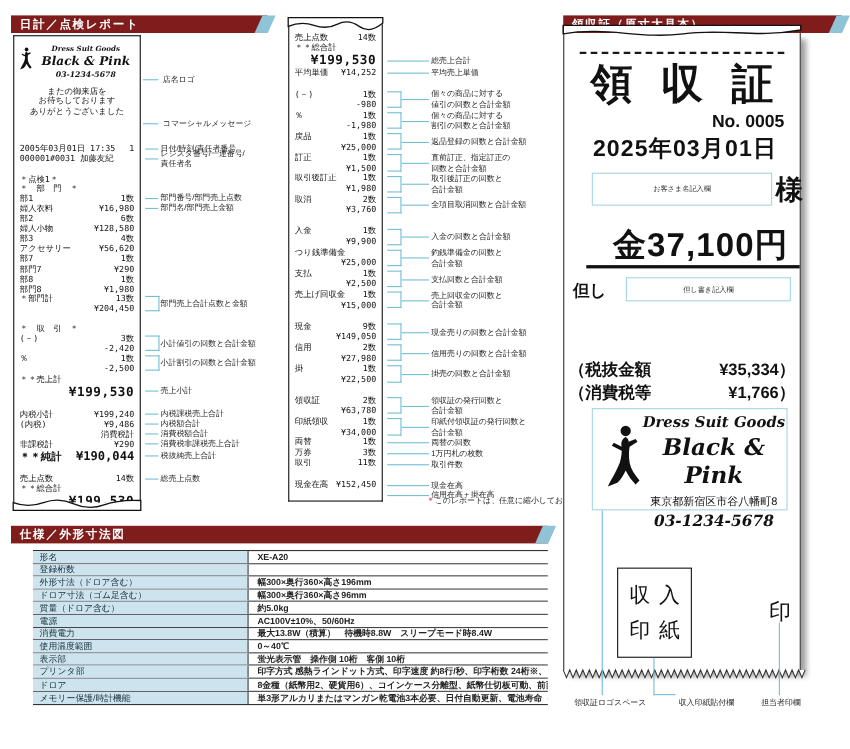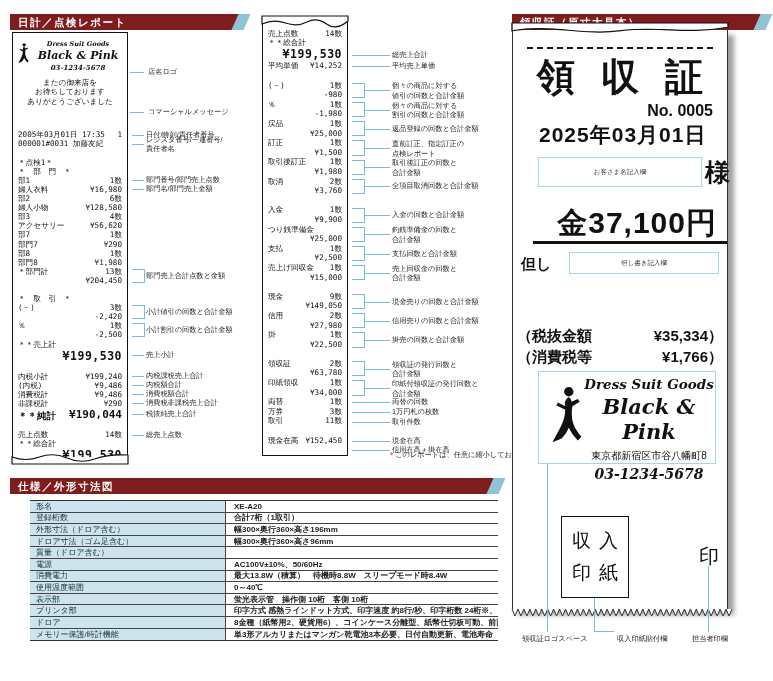--- a/index.html
+++ b/index.html
@@ -133,21 +133,21 @@
         <div class="rline " style="height: 9.1px;"><span class="rl">＊　取　引　＊</span></div>
         <div class="rline " style="height: 9.1px;"><span class="rl">(－)</span><span class="rr">3数</span></div>
         <div class="rline " style="height: 9.1px;"><span class="rr">-2,420</span></div>
         <div class="rline " style="height: 9.1px;"><span class="rl">％</span><span class="rr">1数</span></div>
         <div class="rline " style="height: 9.1px;"><span class="rr">-2,500</span></div>
         <div class="rline " style="height: 9.1px;"><span class="rl">＊＊売上計</span></div>
         <div class="rline big" style="height: 14px;"><span class="rr">¥199,530</span></div>
         <div class="rline " style="height: 9.1px;"></div>
         <div class="rline " style="height: 9.1px;"><span class="rl">内税小計</span><span class="rr">¥199,240</span></div>
         <div class="rline " style="height: 9.1px;"><span class="rl">(内税)</span><span class="rr">¥9,486</span></div>
-        <div class="rline " style="height: 9.1px;"><span class="rl">消費税計</span><span class="rr">¥9,486</span></div>
+        <div class="rline " style="height: 9.1px; flex-direction: column;"><span class="rl">消費税計</span><span class="rr">¥9,486</span></div>
         <div class="rline " style="height: 9.1px; justify-content: flex-end;"><span class="rl">非課税計</span><span class="rr">¥290</span></div>
         <div class="rline big2" style="height: 13px;"><span class="rl">＊＊純計</span><span class="rr">¥190,044</span></div>
         <div class="rline " style="height: 9.1px;"></div>
         <div class="rline " style="height: 9.1px;"><span class="rl">売上点数</span><span class="rr">14数</span></div>
         <div class="rline " style="height: 9.1px;"><span class="rl">＊＊総合計</span></div>
         <div class="rline cut big" style="height: 8px;"><span class="rr">¥199,530</span></div>
       </div>
     <svg class="tearsvg" style="bottom:-6px" viewBox="0 0 118 12" preserveAspectRatio="none">
       <path d="M0,5 Q14,10 28,5 T56,6 T84,7 T118,3 L118,12 L0,12 Z"></path>
     </svg>
@@ -256,21 +256,21 @@
       <div class="bracket" style="left: 90px; top: 80px; height: 15.2px;"></div>
       <div class="lead" style="left: 103px; top: 87.6px; width: 25px;"></div>
       <div class="ntext" style="left: 130px; top: 87.6px;">個々の商品に対する
 割引の回数と合計金額</div>
       <div class="bracket" style="left: 90px; top: 99.2px; height: 15.2px;"></div>
       <div class="lead" style="left: 103px; top: 106.8px; width: 25px;"></div>
       <div class="ntext" style="left: 130px; top: 106.8px;">返品登録の回数と合計金額</div>
       <div class="bracket" style="left: 90px; top: 118.4px; height: 15.2px;"></div>
       <div class="lead" style="left: 103px; top: 126px; width: 25px;"></div>
       <div class="ntext" style="left: 130px; top: 126px;">直前訂正、指定訂正の
-点検レポート</div>
+回数と合計金額</div>
       <div class="bracket" style="left: 90px; top: 137.6px; height: 15.2px;"></div>
       <div class="lead" style="left: 103px; top: 145.2px; width: 25px;"></div>
       <div class="ntext" style="left: 130px; top: 145.2px;">取引後訂正の回数と
 合計金額</div>
       <div class="bracket" style="left: 90px; top: 156.8px; height: 15.2px;"></div>
       <div class="lead" style="left: 103px; top: 164.4px; width: 25px;"></div>
       <div class="ntext" style="left: 130px; top: 164.4px;">全項目取消回数と合計金額</div>
       <div class="bracket" style="left: 90px; top: 185.6px; height: 15.2px;"></div>
       <div class="lead" style="left: 103px; top: 193.2px; width: 25px;"></div>
       <div class="ntext" style="left: 130px; top: 193.2px;">入金の回数と合計金額</div>
@@ -395,32 +395,32 @@
 <div class="bottom-note" style="left:692px;top:634px">担当者印欄</div>
 
 <div class="secbar" style="left:10px;top:478px;width:488px">仕様／外形寸法図</div>
 <div class="spec" id="spec-rows" style="left:30px;top:500px;width:468px">
     <div class="srow">
       <div class="slabel">形名</div>
       <div class="svalue">XE-A20</div>
     </div>
     <div class="srow">
       <div class="slabel">登録桁数</div>
-      <div class="svalue">合計7桁（1取引）</div>
     </div>
     <div class="srow">
       <div class="slabel">外形寸法（ドロア含む）</div>
       <div class="svalue">幅300×奥行360×高さ196mm</div>
     </div>
     <div class="srow">
       <div class="slabel">ドロア寸法（ゴム足含む）</div>
       <div class="svalue">幅300×奥行360×高さ96mm</div>
     </div>
     <div class="srow">
       <div class="slabel">質量（ドロア含む）</div>
+      <div class="svalue">約5.0kg</div>
     </div>
     <div class="srow">
       <div class="slabel">電源</div>
       <div class="svalue">AC100V±10%、50/60Hz</div>
     </div>
     <div class="srow">
       <div class="slabel">消費電力</div>
       <div class="svalue">最大13.8W（積算）　待機時8.8W　スリープモード時8.4W</div>
     </div>
     <div class="srow">

